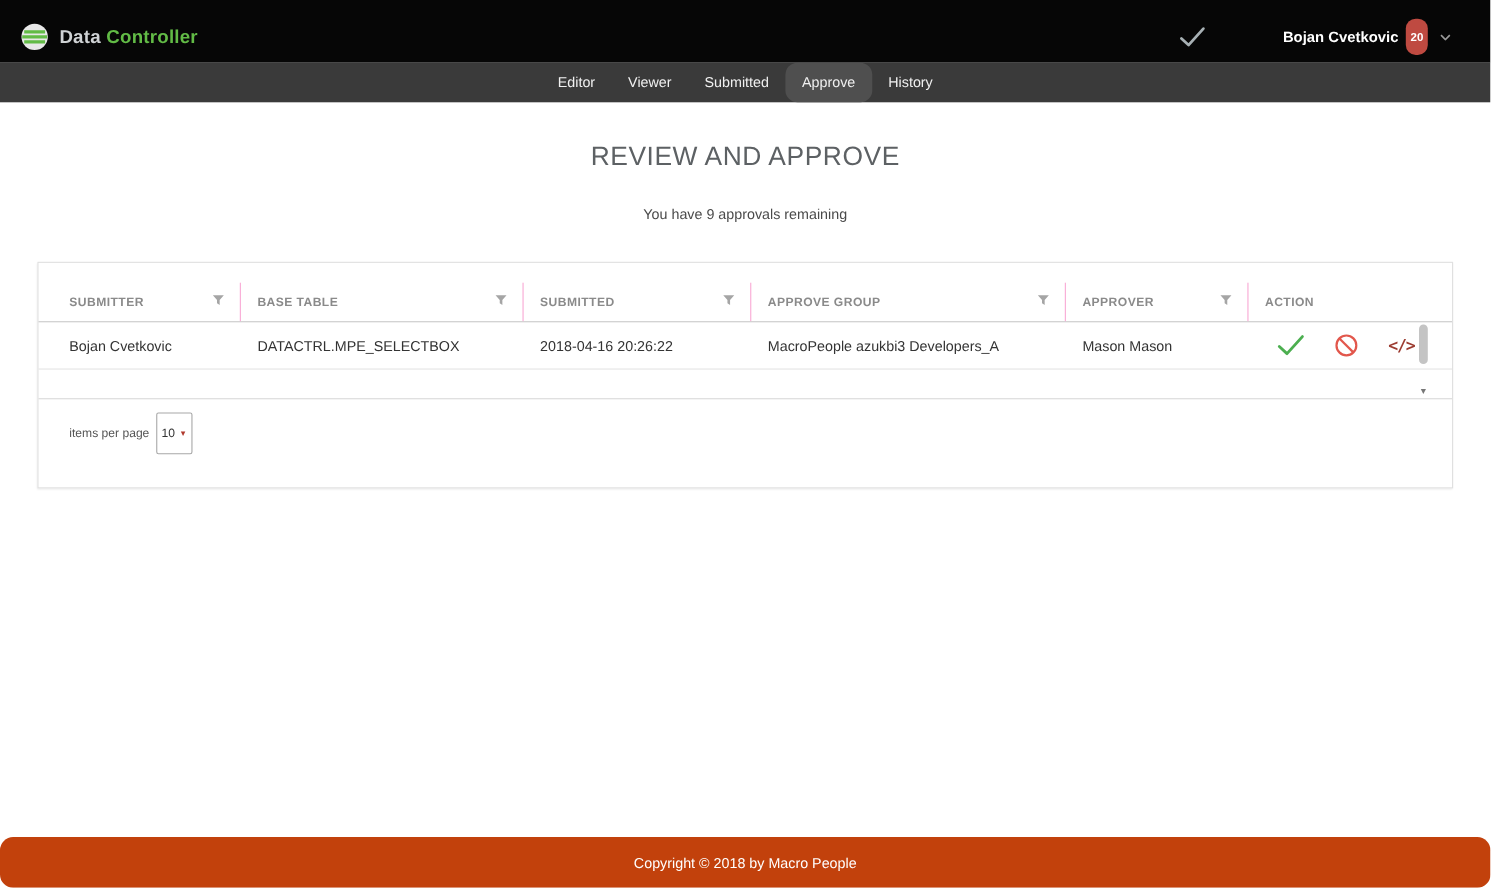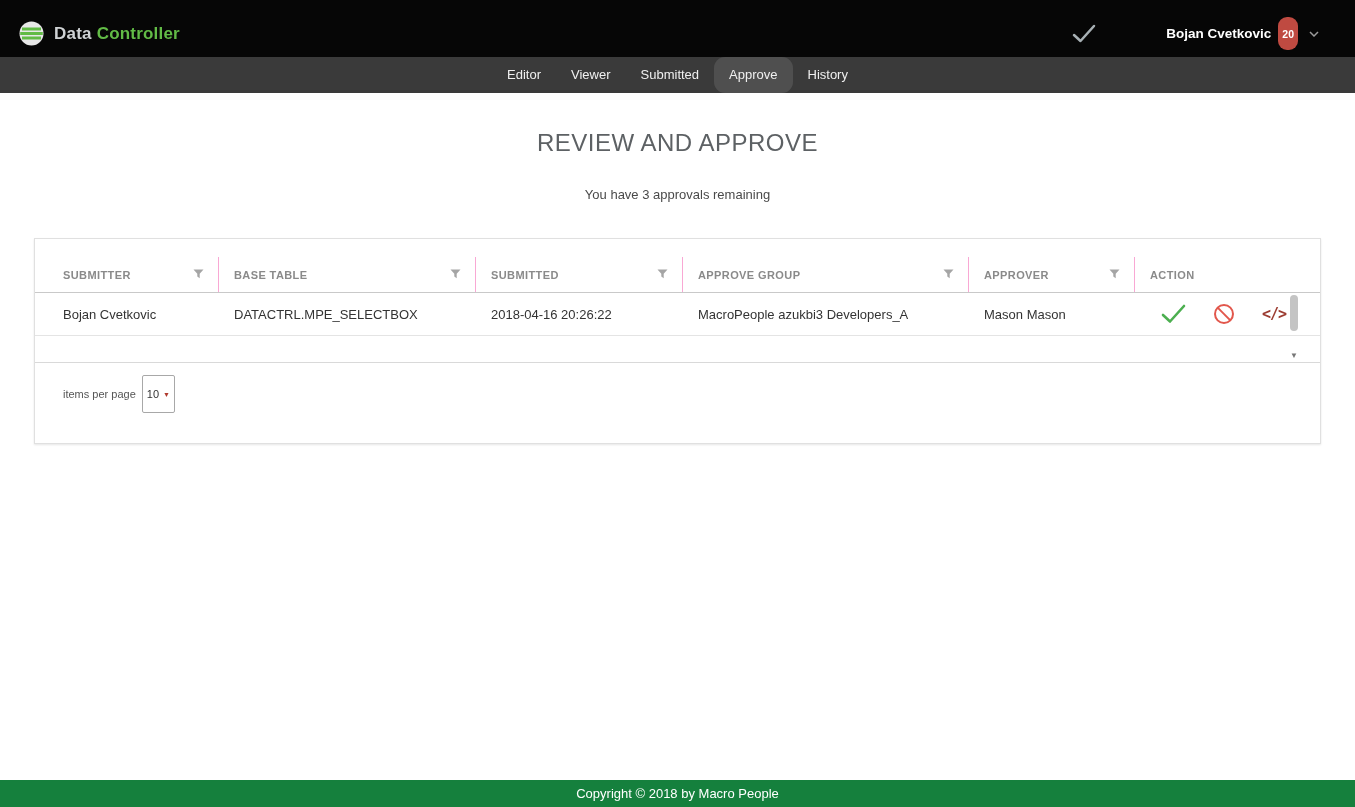--- a/index.html
+++ b/index.html
@@ -107,22 +107,22 @@
   .select {
     border: 1px solid #a8a8a8; background: #fff; border-radius: 2px;
     font-size: 11px; color: #333; padding: 12px 4px;
     display: inline-flex; align-items: center; gap: 4px; cursor: pointer;
   }
   .select-caret { font-size: 7px; color: #b03a2e; line-height: 1; }
 
   
   .footer {
     margin-top: auto; flex: 0 0 auto;
-    height: 27px; background: #15803d; color: #ffffff; font-size: 13px;
-    display: flex; align-items: center; justify-content: center;
+    height: 46px; background: #c2410c; color: #ffffff; font-size: 13px;
+    display: flex; align-items: center; justify-content: center; border-radius: 12px;
   }
 </style>
 </head>
 <body>
 
 <header class="app-header">
   <div class="brand">
     <svg width="27" height="27" viewBox="0 0 27 27">
       <circle cx="13.5" cy="13.5" r="12" fill="#e8e8e8"></circle>
       <path d="M4 9 h19 M2.2 13.5 h22.6 M4 18 h19" stroke="#62bb46" stroke-width="3" fill="none"></path>
@@ -154,21 +154,21 @@
 <nav class="nav">
   <div class="tab">Editor</div>
   <div class="tab">Viewer</div>
   <div class="tab">Submitted</div>
   <div class="tab active">Approve</div>
   <div class="tab">History</div>
 </nav>
 
 <main class="main">
   <h1 class="page-title">REVIEW AND APPROVE</h1>
-  <p class="subtitle">You have 3 approvals remaining</p>
+  <p class="subtitle">You have 9 approvals remaining</p>
 
   <section class="card">
 
     <div class="thead grid-cols">
       <div class="th">
         <span>SUBMITTER</span>
         <span class="funnel">
           <svg width="11" height="10" viewBox="0 0 11 10">
               <path d="M0.5 0.5 h10 l-3.8 4.2 v4.6 l-2.4 -1.7 v-2.9 z" fill="#a5a5a5"></path>
             </svg>

